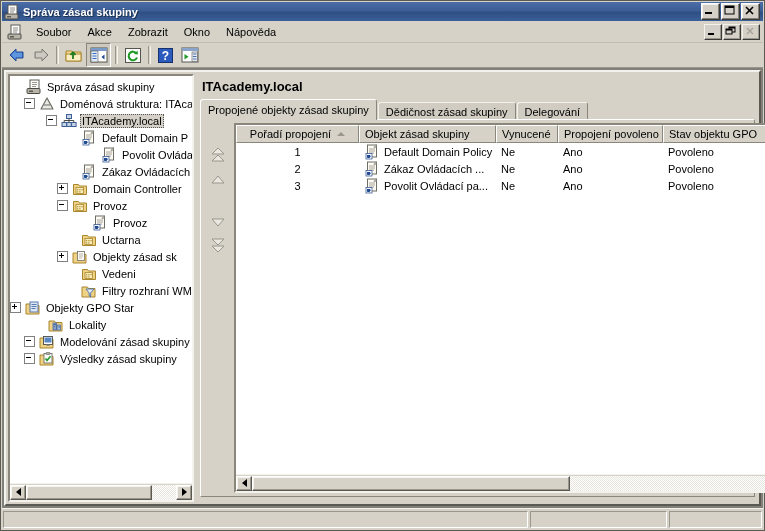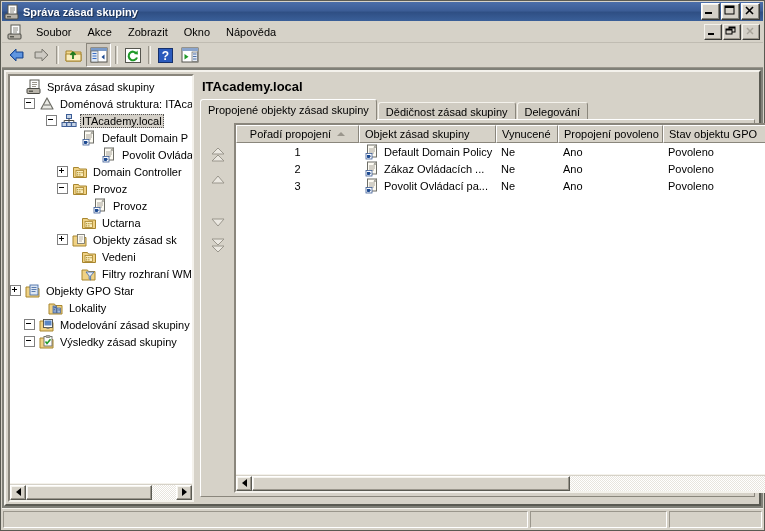--- a/index.html
+++ b/index.html
@@ -606,20 +606,37 @@
                     <line x1="5" y1="5" x2="11" y2="5"></line>
                     <line x1="5" y1="7" x2="11" y2="7"></line>
                     <line x1="5" y1="9" x2="10" y2="9"></line>
                   </g>
                   <rect x="2" y="9.5" width="6" height="5.5" fill="#ffffff" stroke="#3c5d96" stroke-width="0.8"></rect>
                   <path d="M3 13.8 L3 11 L6.3 11 L6.3 12 L7 12 L5.3 14.2 Z" fill="#1d4a91"></path>
                 </svg>
               </span>
               <span class="tlabel">Povolit Ovládací p</span>
             </div>
+            <div class="tnode" style="padding-left: 58px;">
+              <span class="texp none"></span>
+              <span class="ticon">
+                <svg width="16" height="16" viewBox="0 0 16 16">
+                  <rect x="3.5" y="1" width="9" height="12" fill="#fdfbf3" stroke="#6d6d66"></rect>
+                  <path d="M12.5 1 L12.5 3.3 L9.8 3.3 Z" fill="#d8d4c8" stroke="#6d6d66" stroke-width="0.6"></path>
+                  <g stroke="#a8a49a">
+                    <line x1="5" y1="5" x2="11" y2="5"></line>
+                    <line x1="5" y1="7" x2="11" y2="7"></line>
+                    <line x1="5" y1="9" x2="10" y2="9"></line>
+                  </g>
+                  <rect x="2" y="9.5" width="6" height="5.5" fill="#ffffff" stroke="#3c5d96" stroke-width="0.8"></rect>
+                  <path d="M3 13.8 L3 11 L6.3 11 L6.3 12 L7 12 L5.3 14.2 Z" fill="#1d4a91"></path>
+                </svg>
+              </span>
+              <span class="tlabel">Zákaz Ovládacích</span>
+            </div>
             <div class="tnode" style="padding-left: 47px;">
               <span class="texp plus"></span>
               <span class="ticon">
                 <svg width="16" height="16" viewBox="0 0 16 16">
                   <path d="M1.5 3.5 L1.5 13.5 L14.5 13.5 L14.5 5 L7.5 5 L6.5 3.5 Z" fill="#f0d285" stroke="#a8862e"></path>
                   <rect x="4" y="6.5" width="7.5" height="6" fill="#fbeec0" stroke="#a8862e" stroke-width="0.8"></rect>
                   <g fill="#b89a3a">
                     <rect x="5" y="8" width="1.3" height="1.3"></rect>
                     <rect x="7.2" y="8" width="1.3" height="1.3"></rect>
                     <rect x="9.4" y="8" width="1.3" height="1.3"></rect>

